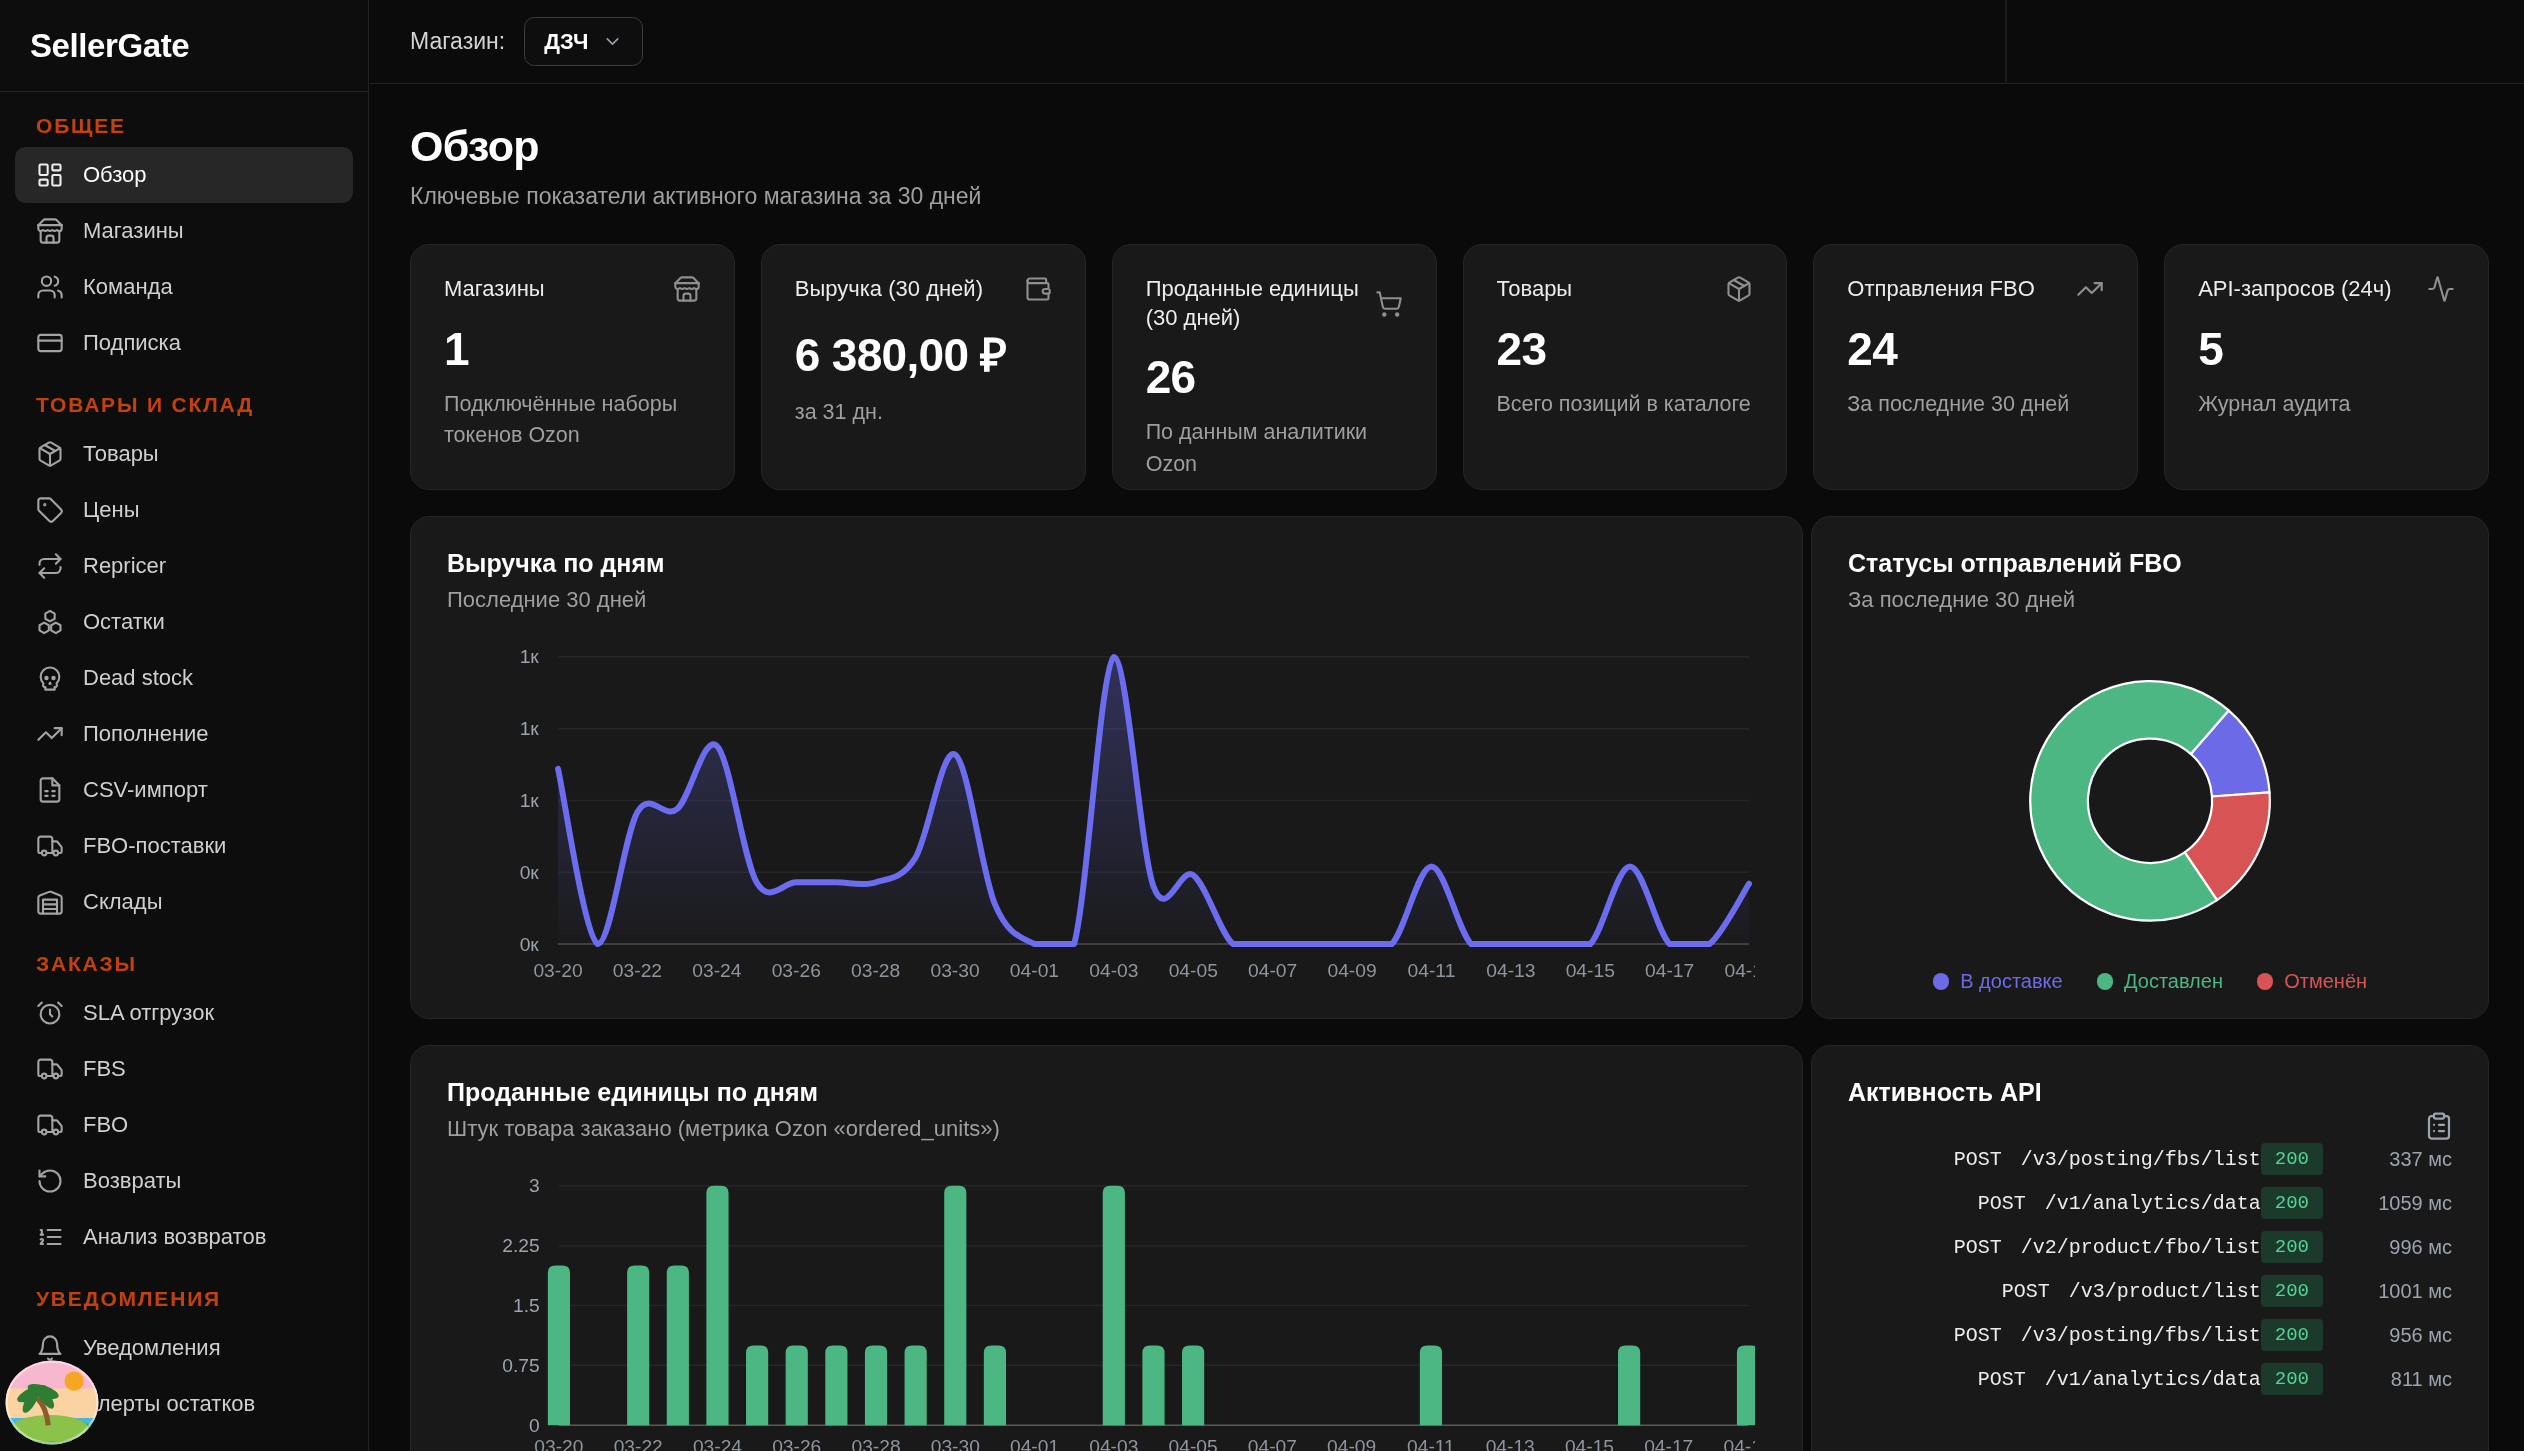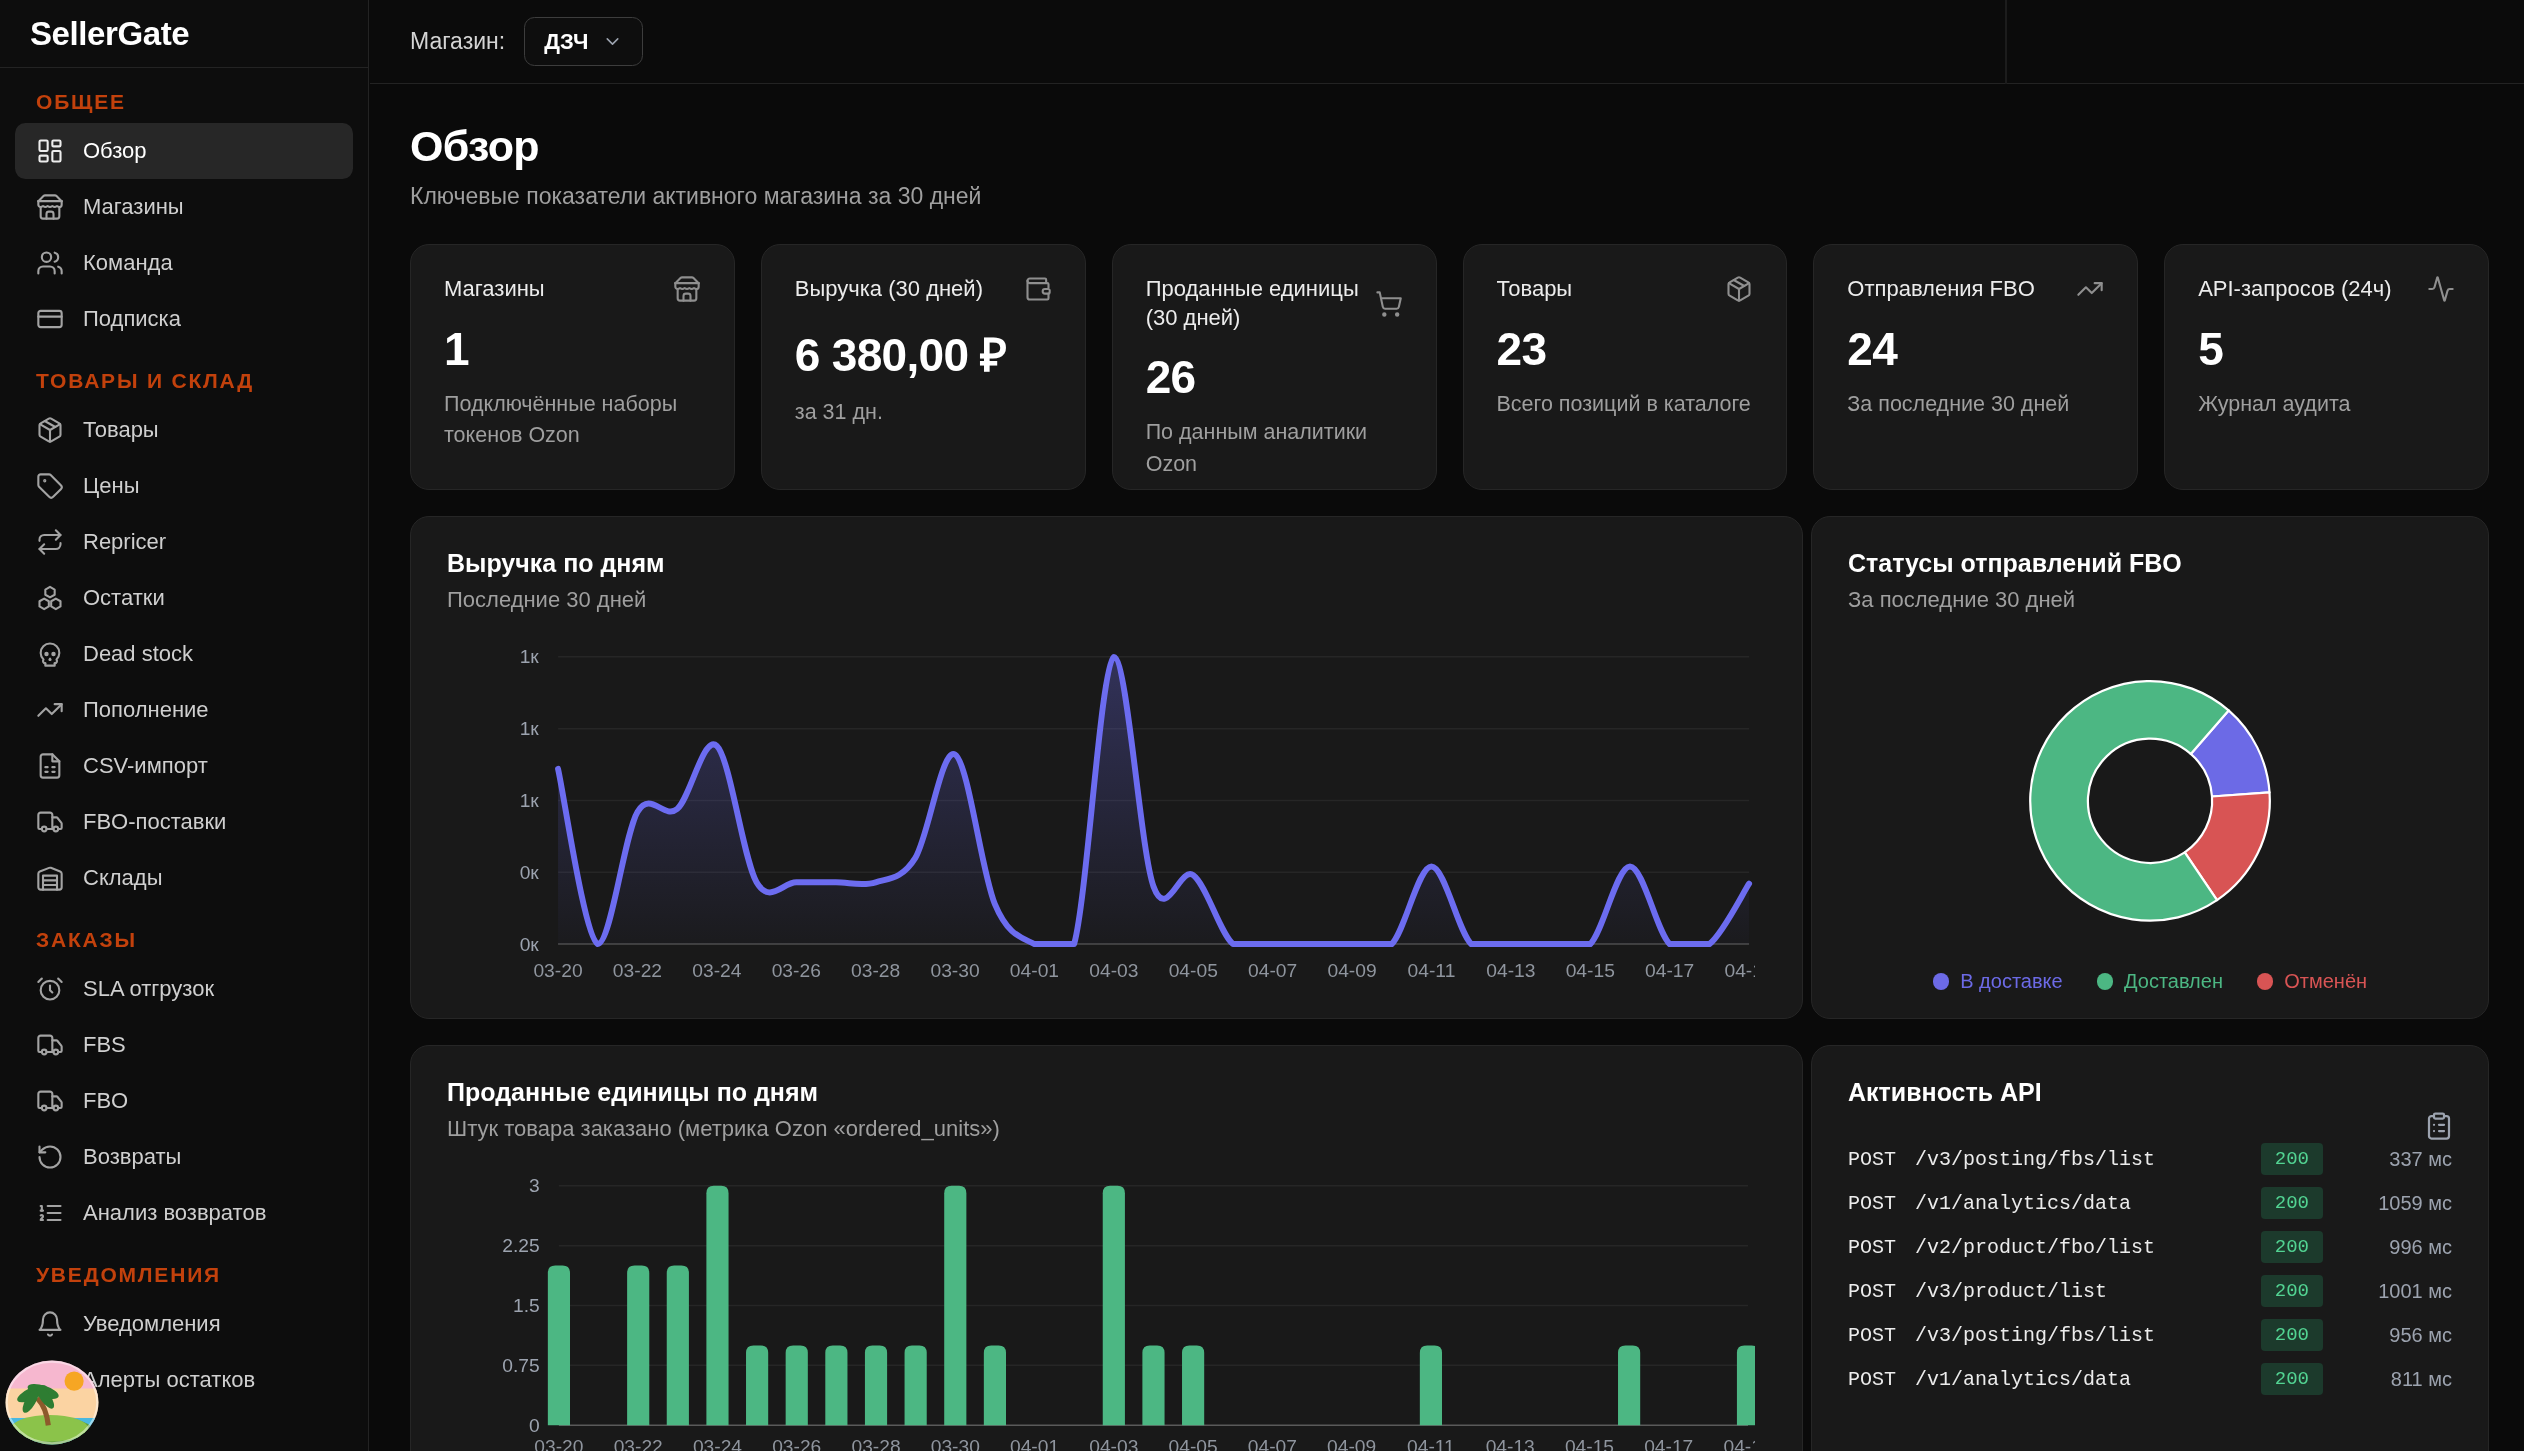--- a/index.html
+++ b/index.html
@@ -1,21 +1,21 @@
 <!DOCTYPE html>
 <html style="font-size:12px"><head>
 <meta charset="utf-8">
 <style>
   *{box-sizing:border-box;margin:0;padding:0}
   html,body{width:2525px;height:1452px;overflow:hidden}
   body{background:#0a0a0a;color:#fff;font-family:"Liberation Sans",sans-serif;position:relative}
 
   
   .sidebar{position:absolute;left:0;top:0;width:369px;height:100%;background:#0d0d0d;border-right:0.7px solid #232323;z-index:2}
-  .logo-row{height:68px;display:flex;align-items:center;padding:0 30px;border-bottom:0.7px solid #232323}
+  .logo-row{height:92px;display:flex;align-items:center;padding:0 30px;border-bottom:0.7px solid #232323}
   .logo{font-size:33px;font-weight:700;letter-spacing:-0.4px}
   .nav{padding-top:22px}
   .nav-section-label{margin:22px 36px 9px;font-size:21px;font-weight:700;letter-spacing:1.8px;color:#c2410c}
   .nav-section:first-child .nav-section-label{margin-top:0}
   .nav-item{height:56px;margin:0 15px;padding:0 21px;display:flex;align-items:center;gap:19px;border-radius:10.4px;color:#cfcfcf;font-size:22px;cursor:pointer;white-space:nowrap}
   .nav-item.active{background:#272727;color:#fff}
   .ic{width:28px;height:28px;color:#a3a3a3;flex:none;display:inline-flex}
   .nav-item.active .ic{color:#ededed}
   .ic svg{width:100%;height:100%}
 
@@ -49,21 +49,21 @@
   .chart-svg{display:block;margin-top:30px;width:100%}
   .donut-svg{display:block;margin-top:18px;width:100%}
 
   .legend{position:absolute;left:0;right:0;bottom:25px;display:flex;justify-content:center;align-items:center;gap:34px}
   .legend-item{display:flex;align-items:center;gap:11px;font-size:20px;cursor:pointer}
   .legend-dot{width:16.3px;height:16.3px;border-radius:50%;flex:none}
 
   .panel-icon{position:absolute;right:34px;top:65px;width:30px;height:30px;color:#9ca3af}
   .panel-icon svg{width:100%;height:100%}
   .api-rows{margin-top:30px}
-  .api-row{height:44px;display:flex;align-items:center;justify-content:space-between}
+  .api-row{height:44px;display:flex;align-items:center;justify-content:flex-end}
   .api-call{font-family:"Liberation Mono","DejaVu Sans Mono",monospace;font-size:20px;color:#ececec;white-space:nowrap}
   .api-method{margin-right:19px}
   .api-right{display:flex;align-items:center;gap:18px}
   .api-badge{font-family:"Liberation Mono","DejaVu Sans Mono",monospace;background:#1c3a2c;color:#52d392;font-size:19px;padding:5.2px 14px;border-radius:4px}
   .api-time{font-size:20px;color:#9ca3af;min-width:111px;text-align:right}
 
   .sticker{position:absolute;left:4.4px;top:1359px;width:96px;height:87px;z-index:10}
   .sticker svg{width:100%;height:100%}
 
   svg text{font-family:"Liberation Sans",sans-serif}

